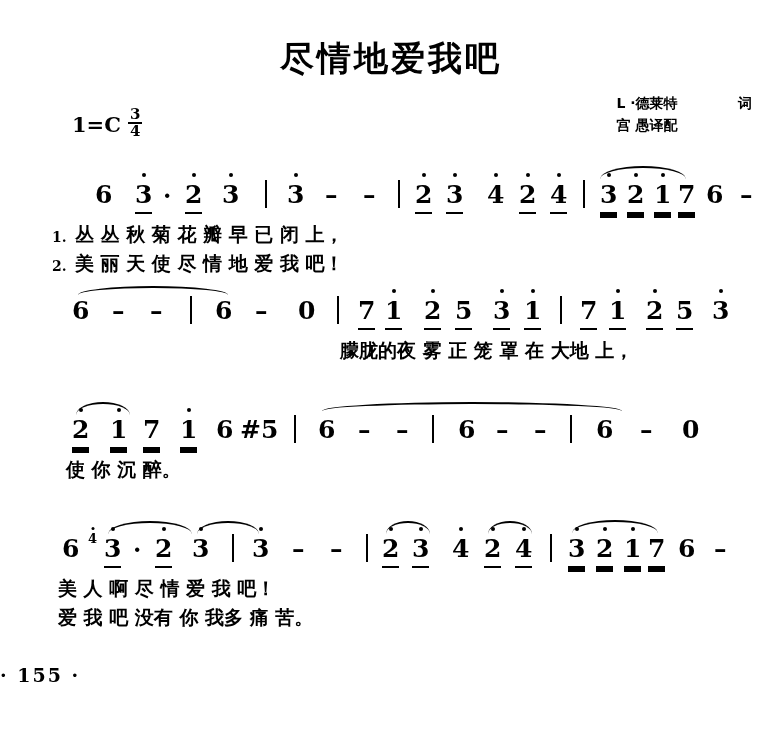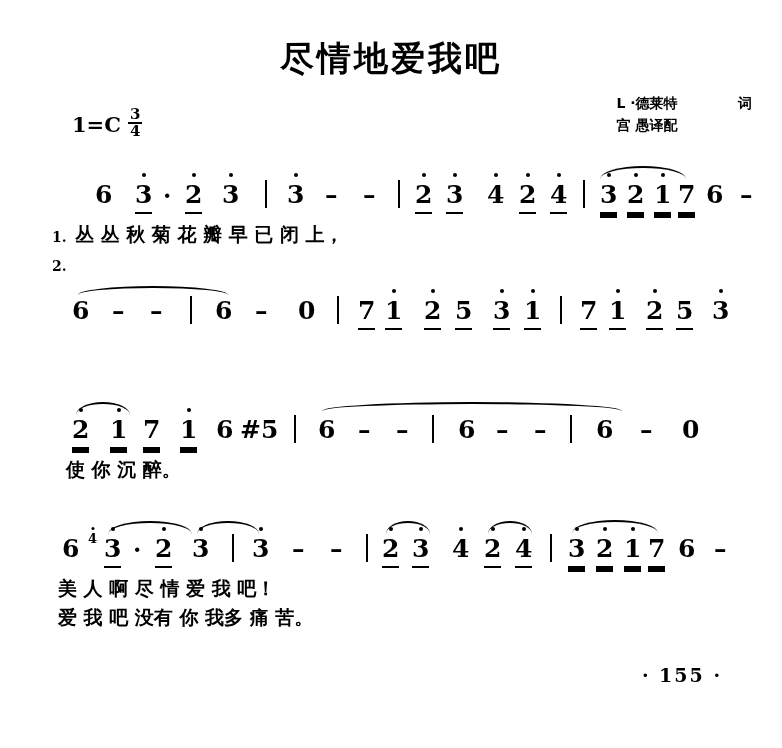--- a/index.html
+++ b/index.html
@@ -170,21 +170,20 @@
     font-family: "DejaVu Serif", "Liberation Serif", serif;
     font-size: 14px;
   }
 
   
   .pageno {
     position: absolute;
     top: 664px;
     left: 0;
     width: 782px;
-    text-align: right;
     padding-right: 60px;
     font-size: 19px;
     font-weight: bold;
     font-family: "DejaVu Serif", "Liberation Serif", serif;
     letter-spacing: 2px;
   }
 </style>
 </head>
 <body>
 
@@ -247,20 +246,21 @@
       <span class="n" style="left:740px">–</span>
     </div>
 
     <div class="lyrics">
       <div class="lyr-row">
         <span class="ly ly-num" style="left:52px; top:3px">1.</span>
         <span class="ly" style="left:75px">丛 丛 秋 菊        花    瓣 早 已  闭        上，</span>
       </div>
       <div class="lyr-row">
         <span class="ly ly-num" style="left:52px; top:3px">2.</span>
+        <span class="ly" style="left:75px">美 丽 天 使        尽    情  地  爱 我      吧！</span>
       </div>
     </div>
   </div>
 
   <div class="system sys2">
     <div class="notes">
       <span class="slur-flat" style="left:78px; top:-10px; width:150px"></span>
       <span class="n" style="left:72px">6</span>
       <span class="n" style="left:112px">–</span>
       <span class="n" style="left:150px">–</span>
@@ -283,20 +283,23 @@
       <span class="bar" style="left:560px"></span>
 
       <span class="n" style="left:580px"><span class="g beam1">7</span></span>
       <span class="n" style="left:609px"><span class="g oct-up beam1">1</span></span>
       <span class="n" style="left:646px"><span class="g oct-up beam1">2</span></span>
       <span class="n" style="left:676px"><span class="g beam1">5</span></span>
       <span class="n" style="left:712px"><span class="g oct-up">3</span></span>
     </div>
 
     <div class="lyrics">
+      <div class="lyr-row">
+        <span class="ly" style="left:340px">朦胧的夜 雾 正 笼  罩 在 大地 上，</span>
+      </div>
     </div>
   </div>
 
   <div class="system sys3">
     <div class="notes">
       <span class="slur" style="left:76px; top:-13px; width:54px"></span>
       <span class="n" style="left:72px"><span class="g oct-up beam2">2</span></span>
       <span class="n" style="left:110px"><span class="g oct-up beam2">1</span></span>
       <span class="n" style="left:143px"><span class="g beam2">7</span></span>
       <span class="n" style="left:180px"><span class="g oct-up beam2">1</span></span>

